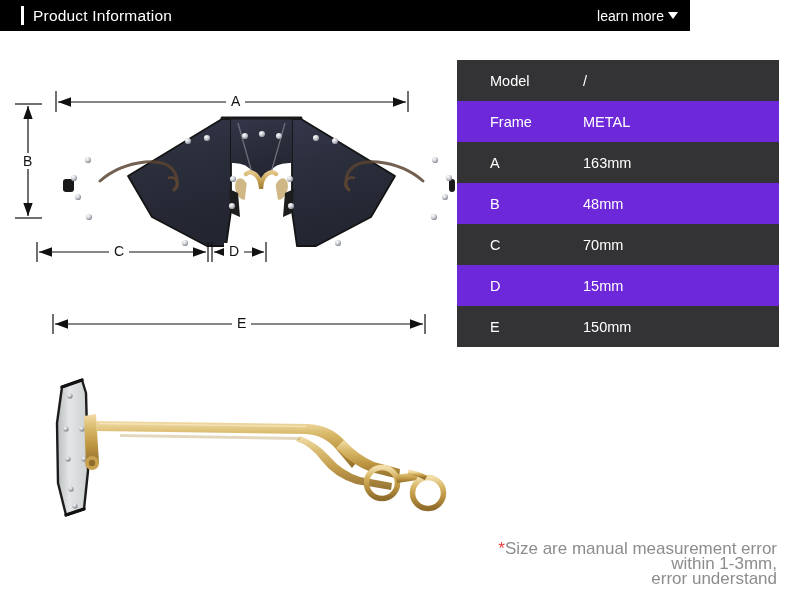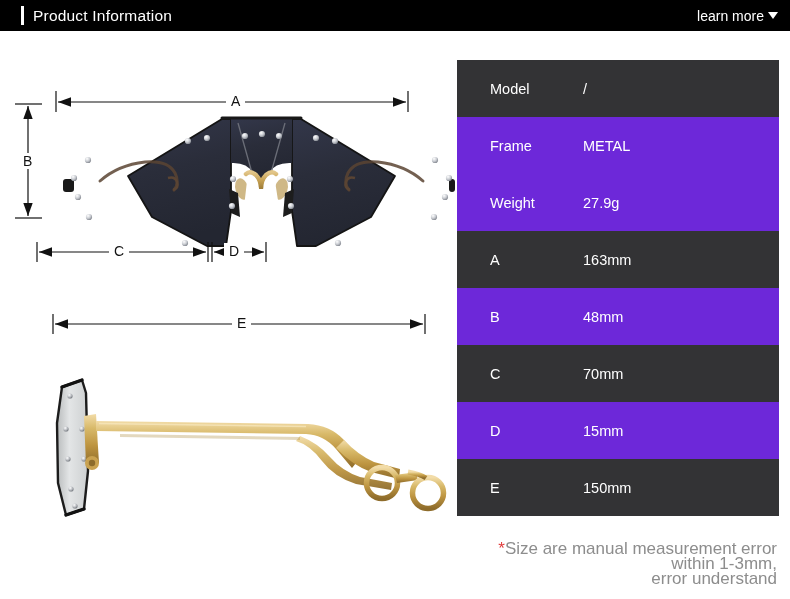--- a/index.html
+++ b/index.html
@@ -15,21 +15,21 @@
     position: relative;
     overflow: hidden;
     font-family: "Liberation Sans", "DejaVu Sans", sans-serif;
     background: #ffffff;
   }
 
   
   .header {
     position: absolute;
     left: 0; top: 0;
-    width: 790px;
+    width: 690px;
     height: 31px;
     background: #000000;
     display: flex;
     align-items: center;
   }
   .header-accent {
     position: absolute;
     left: 21px;
     top: 6px;
     width: 3px;
@@ -91,21 +91,21 @@
   .spec-table {
     position: absolute;
     left: 457px;
     top: 60px;
     width: 322px;
     background: #333335;
   }
   .spec-row {
     display: flex;
     align-items: center;
-    height: 57px;
+    height: 41px;
     padding-left: 33px;
   }
   .spec-row.odd  { background: #333335; }
   .spec-row.even { background: #6d28d9; }
   .spec-key {
     width: 93px;
     flex: none;
     color: #ffffff;
     font-size: 14.5px;
     white-space: nowrap;
@@ -342,24 +342,20 @@
     <div class="spec-key">Model</div>
     <div class="spec-val">/</div>
   </div>
 
   <div class="spec-row even">
     <div class="spec-key">Frame</div>
     <div class="spec-val">METAL</div>
   </div>
 
 
-  <div class="spec-row even">
-    <div class="spec-key">Weight</div>
-    <div class="spec-val">27.9g</div>
-  </div>
 
   <div class="spec-row odd">
     <div class="spec-key">A</div>
     <div class="spec-val">163mm</div>
   </div>
 
   <div class="spec-row even">
     <div class="spec-key">B</div>
     <div class="spec-val">48mm</div>
   </div>

